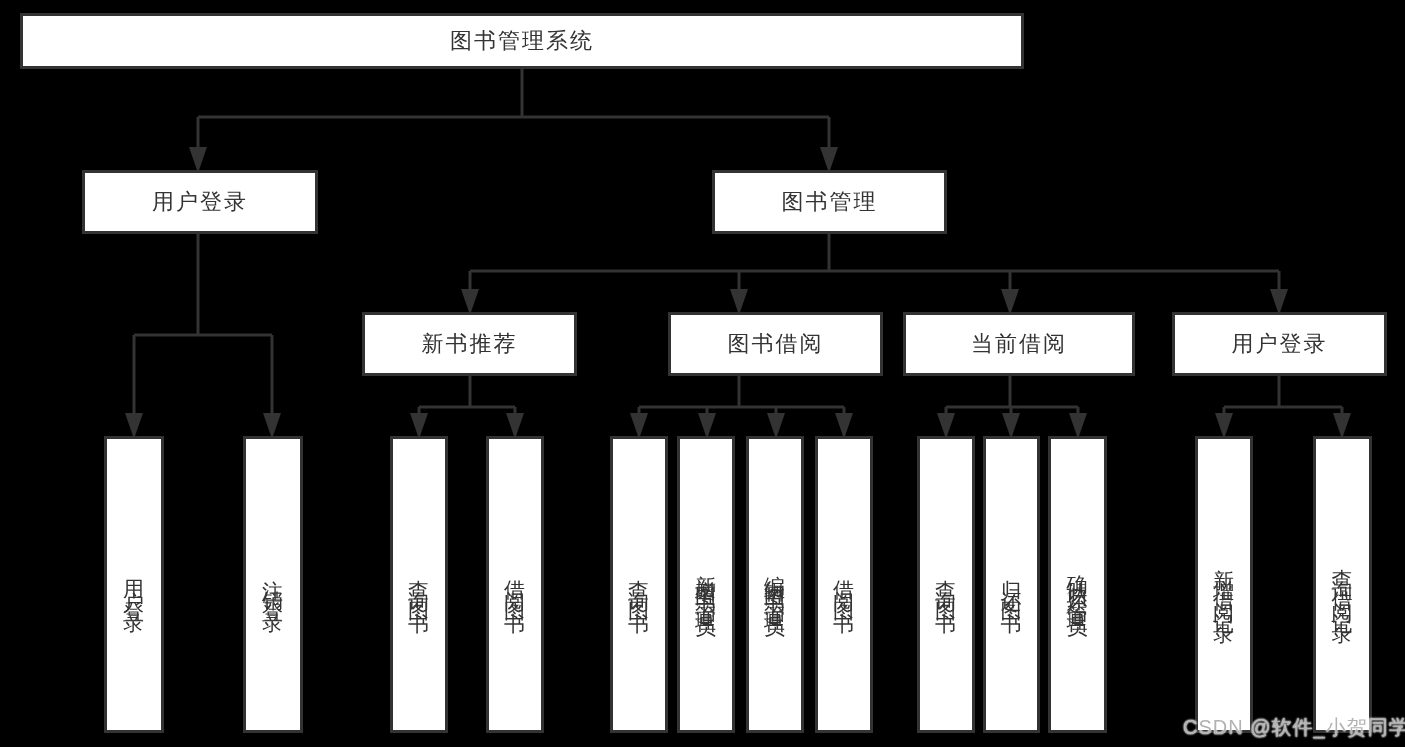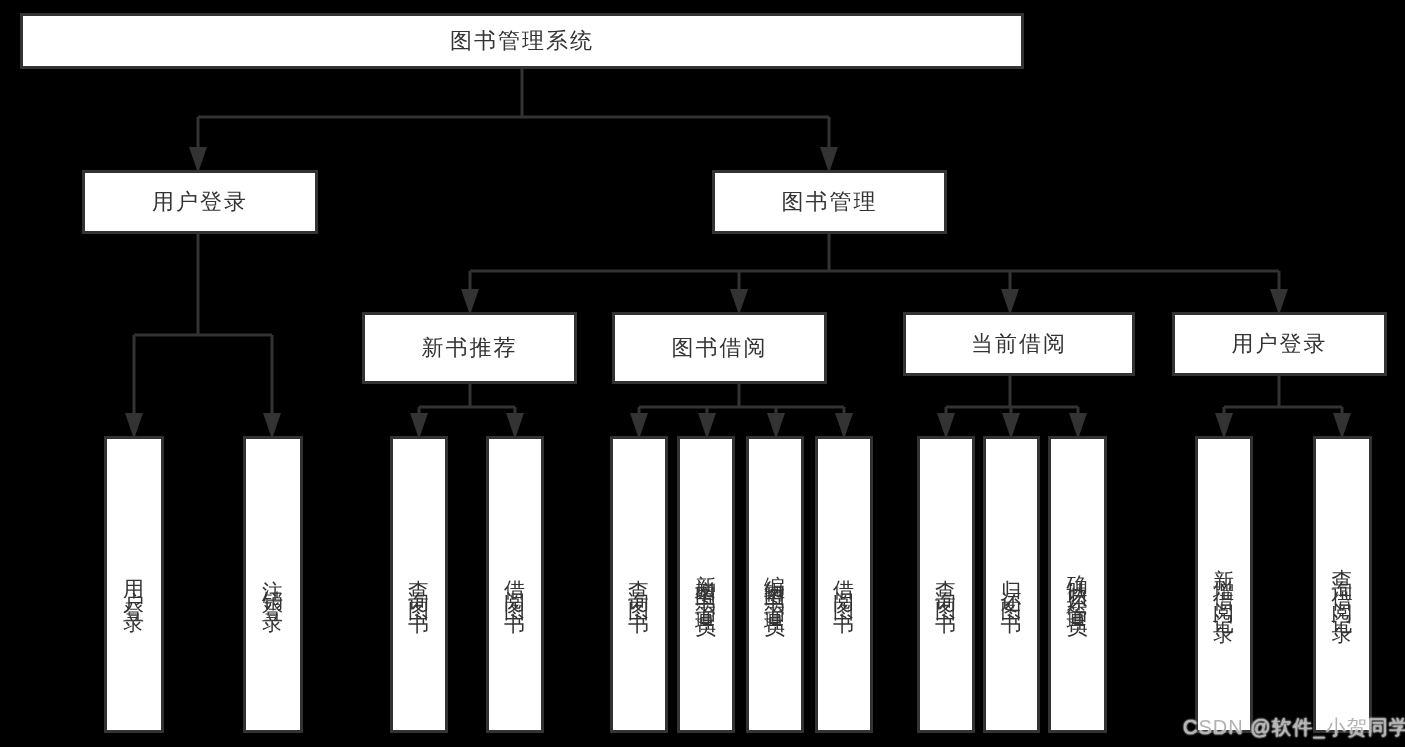--- a/index.html
+++ b/index.html
@@ -94,24 +94,24 @@
     <span>图书管理系统</span>
   </div>
 
   <div class="box box-h" style="left:82px;top:170px;width:236px;height:64px">
     <span>用户登录</span>
   </div>
   <div class="box box-h" style="left:712px;top:170px;width:235px;height:64px">
     <span>图书管理</span>
   </div>
 
-  <div class="box box-h" style="left:362px;top:312px;width:215px;height:72px">
+  <div class="box box-h" style="left:362px;top:312px;width:215px;height:64px">
     <span>新书推荐</span>
   </div>
-  <div class="box box-h" style="left:612px;top:312px;width:215px;height:72px">
+  <div class="box box-h" style="left:668px;top:312px;width:215px;height:64px">
     <span>图书借阅</span>
   </div>
   <div class="box box-h" style="left:903px;top:312px;width:232px;height:64px">
     <span>当前借阅</span>
   </div>
   <div class="box box-h" style="left:1172px;top:312px;width:215px;height:64px">
     <span>用户登录</span>
   </div>
 
   <div class="box box-v" style="left:104px;top:436px;width:60px;height:297px">

